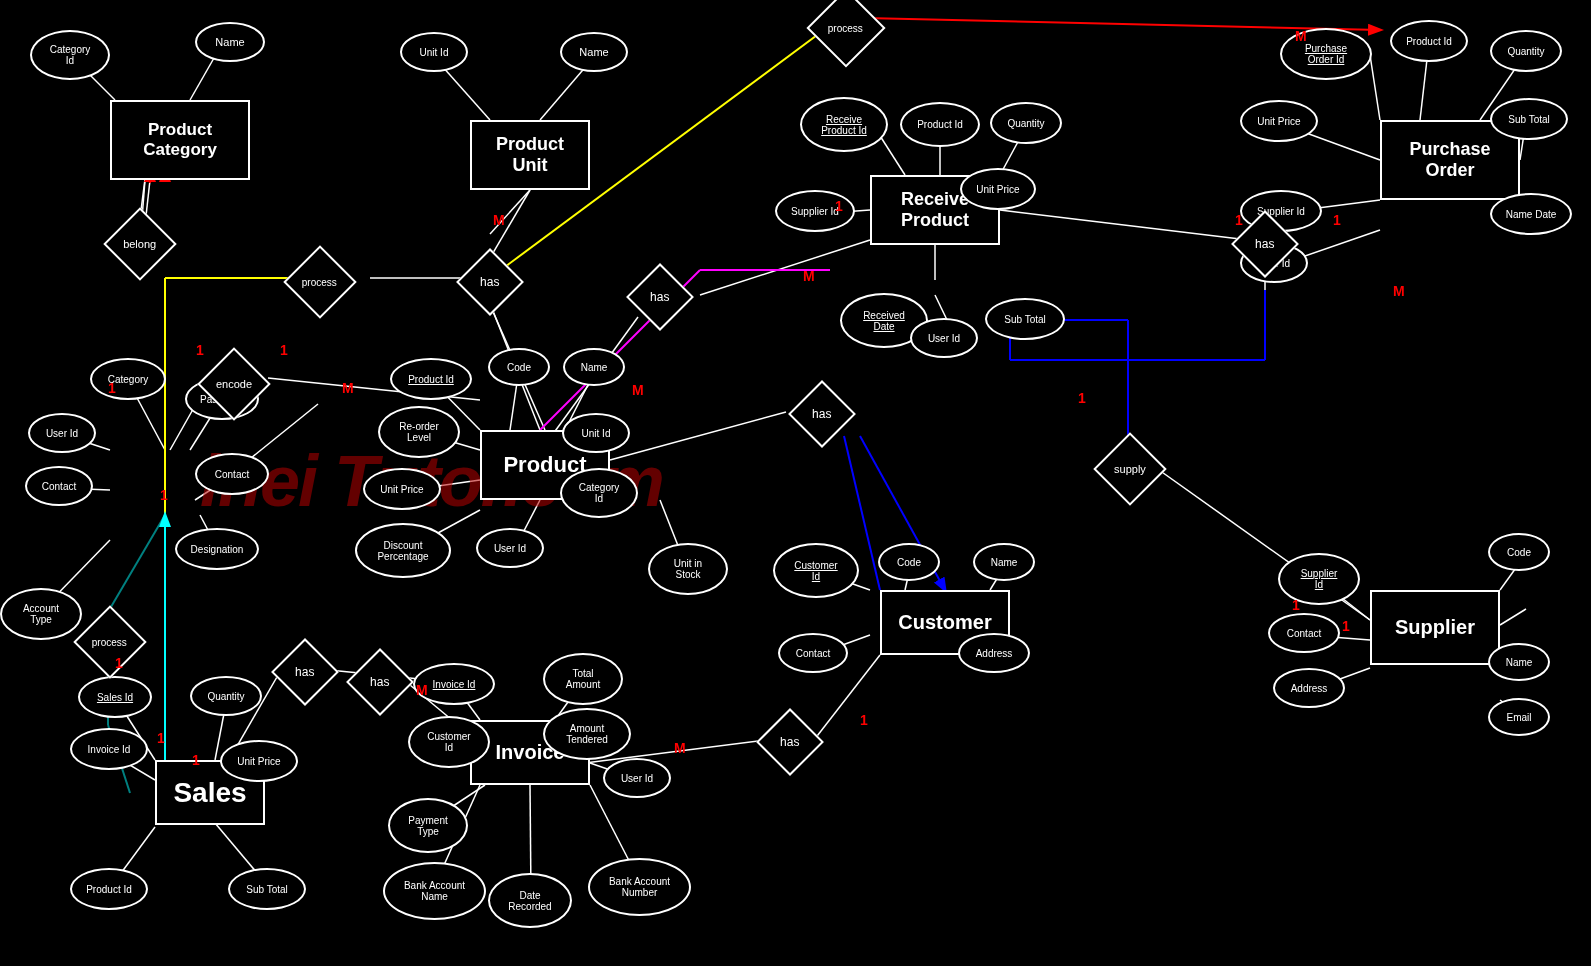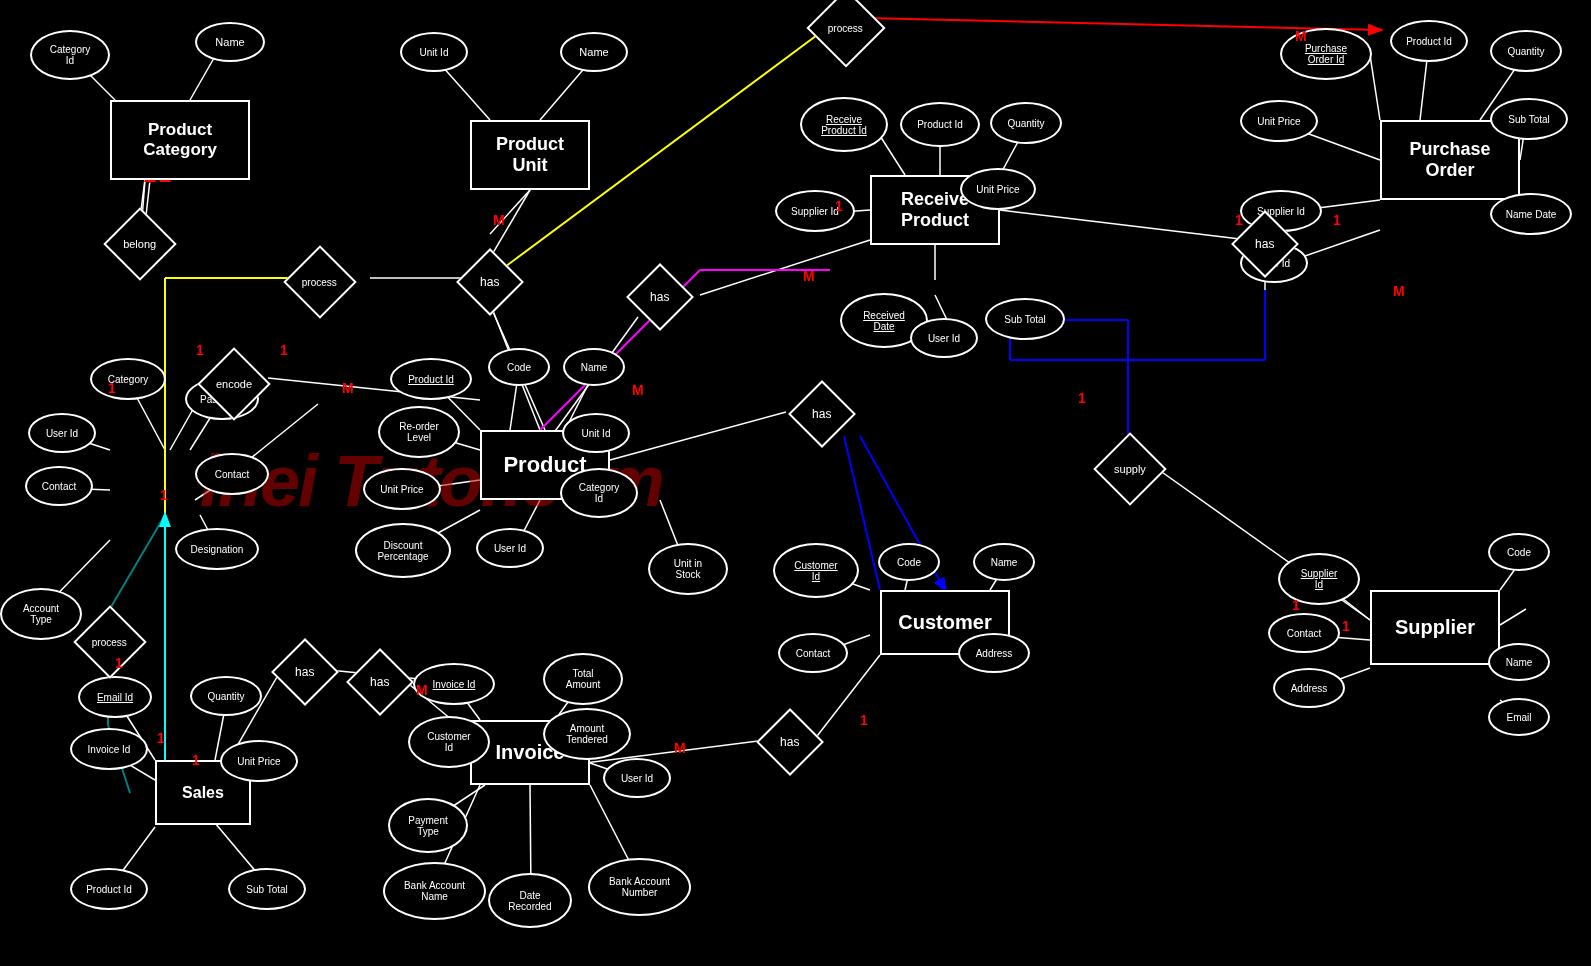--- a/index.html
+++ b/index.html
@@ -277,21 +277,21 @@
   </div>
   <div class="entity" style="left:880px;top:590px;width:130px;height:65px;font-size:20px;">
     <span>Customer</span>
   </div>
   <div class="entity" style="left:1370px;top:590px;width:130px;height:75px;font-size:20px;">
     <span>Supplier</span>
   </div>
   <div class="entity" style="left:470px;top:720px;width:120px;height:65px;font-size:20px;">
     <span>Invoice</span>
   </div>
-  <div class="entity" style="left:155px;top:760px;width:96px;height:65px;font-size:16px;">
+  <div class="entity" style="left:155px;top:760px;width:110px;height:65px;font-size:28px;">
     <span>Sales</span>
   </div>
 
   <div class="attribute" style="left:30px;top:30px;width:80px;height:50px;">
     <span style="font-size:10px;">Category<br>Id</span>
   </div>
   <div class="attribute" style="left:195px;top:22px;width:70px;height:40px;">
     <span>Name</span>
   </div>
   <div class="attribute" style="left:400px;top:32px;width:68px;height:40px;">
@@ -453,21 +453,21 @@
   <div class="attribute" style="left:383px;top:862px;width:103px;height:58px;">
     <span style="font-size:10px;">Bank Account<br>Name</span>
   </div>
   <div class="attribute" style="left:488px;top:873px;width:84px;height:55px;">
     <span style="font-size:10px;">Date<br>Recorded</span>
   </div>
   <div class="attribute" style="left:588px;top:858px;width:103px;height:58px;">
     <span style="font-size:10px;">Bank Account<br>Number</span>
   </div>
   <div class="attribute underlined" style="left:78px;top:676px;width:74px;height:42px;">
-    <span style="font-size:10px;text-decoration:underline;">Email Id</span>
+    <span style="font-size:10px;text-decoration:underline;">Sales Id</span>
   </div>
   <div class="attribute" style="left:190px;top:676px;width:72px;height:40px;">
     <span style="font-size:10px;">Quantity</span>
   </div>
   <div class="attribute" style="left:70px;top:728px;width:78px;height:42px;">
     <span style="font-size:10px;">Invoice Id</span>
   </div>
   <div class="attribute" style="left:220px;top:740px;width:78px;height:42px;">
     <span style="font-size:10px;">Unit Price</span>
   </div>

